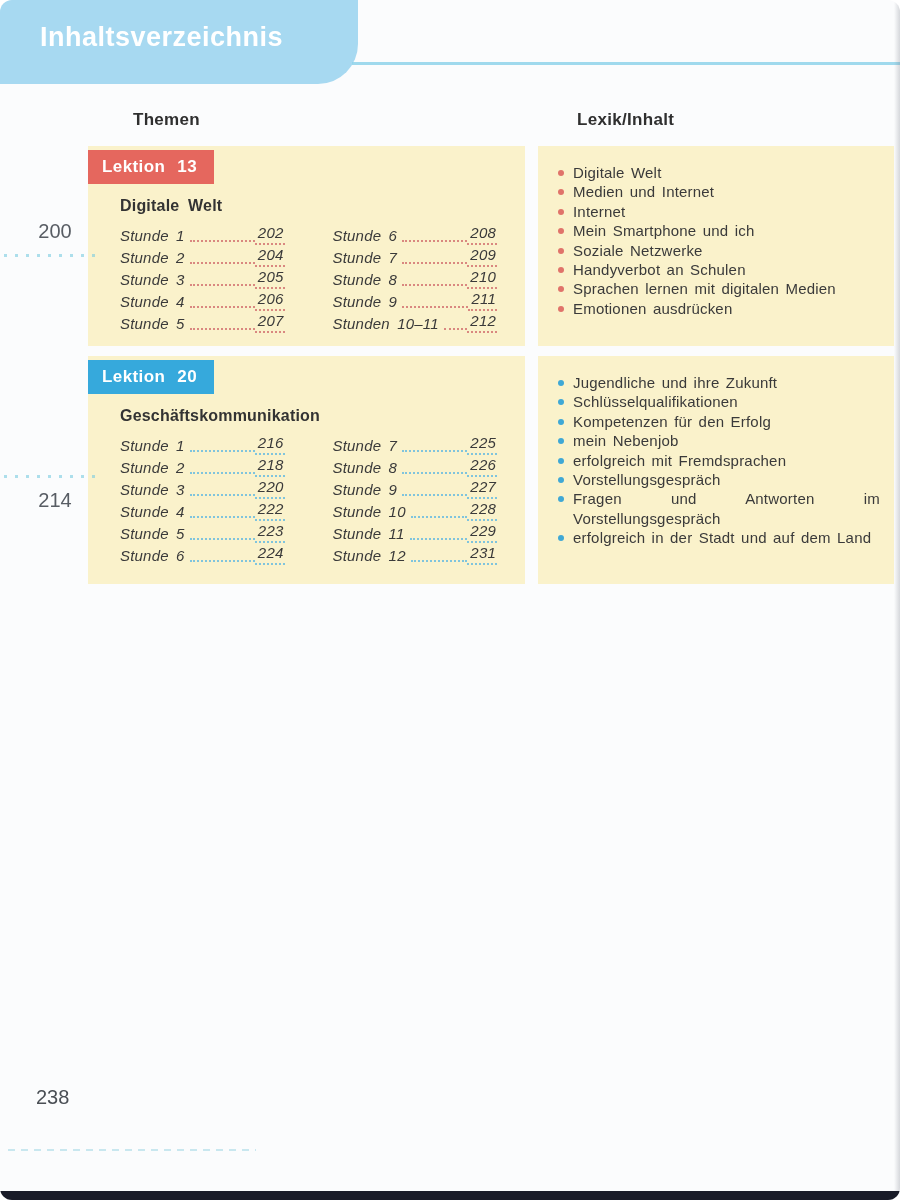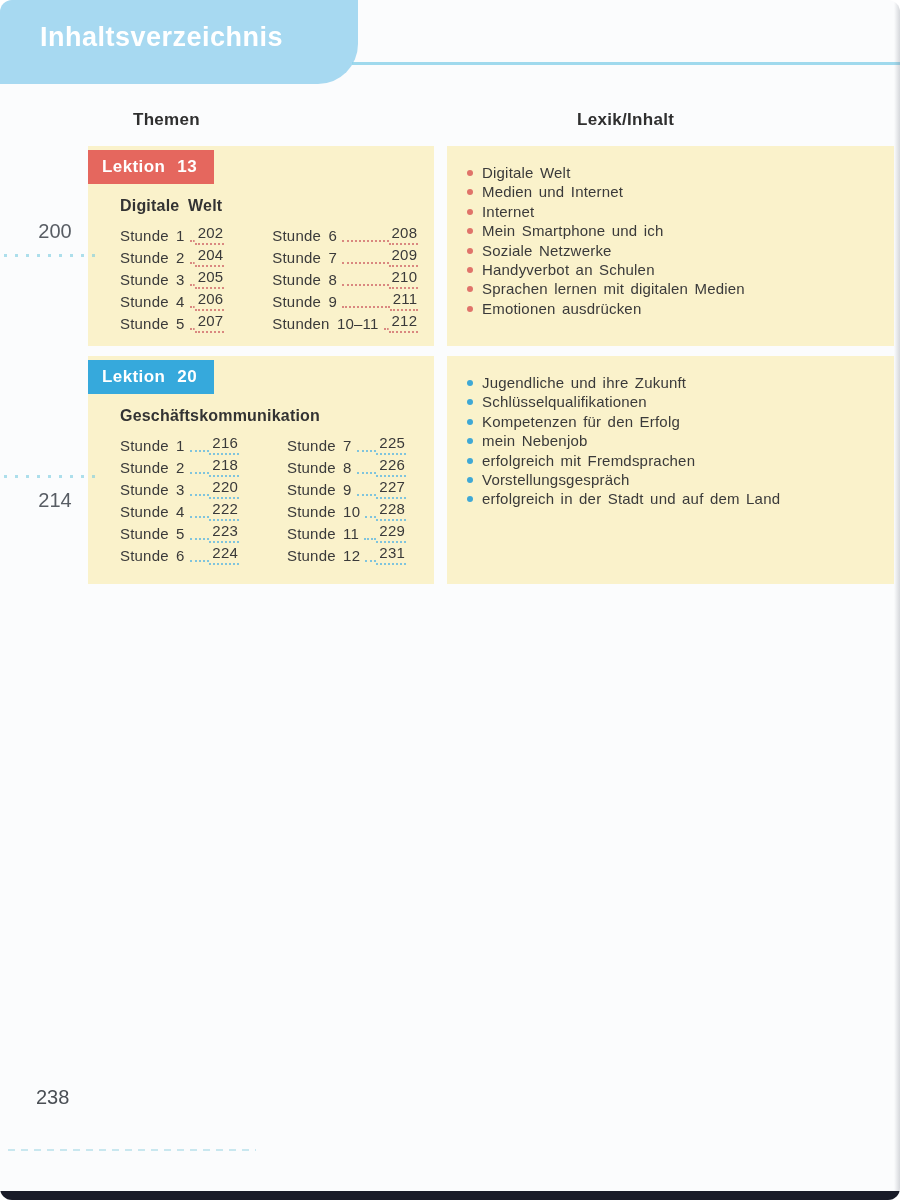--- a/index.html
+++ b/index.html
@@ -25,30 +25,30 @@
   }
   
   .col-head{position:absolute;top:110px;font-size:17px;font-weight:bold;color:#2f2f2f;letter-spacing:0.3px;}
   .col-head.themen{left:133px;}
   .col-head.lexik{left:577px;}
   
   .lesson-row{position:absolute;left:88px;width:806px;display:flex;gap:13px;}
   .lesson-row.row-0{top:146px;height:200px;}
   .lesson-row.row-1{top:356px;height:228px;}
   .panel{background:#faf2cb;}
-  .panel-left{width:346px;flex:none;position:relative;box-sizing:border-box;}
+  .panel-left{width:437px;flex:none;position:relative;box-sizing:border-box;}
   .panel-right{flex:1;box-sizing:border-box;padding:17px 14px 0 18px;}
   .badge{
     display:inline-block;margin-top:4px;background:var(--accent,#e5675e);
     color:#fff;font-weight:bold;font-size:17px;line-height:1;
     padding:8px 17px 9px 14px;word-spacing:7px;letter-spacing:0.4px;
   }
   .panel-body{padding:0 28px 0 32px;}
   .topic{margin:13px 0 0 0;font-size:16px;font-weight:bold;color:#333;word-spacing:4px;letter-spacing:0.2px;}
-  .toc-wrap{display:flex;gap:48px;margin-top:8px;}
+  .toc-wrap{display:flex;gap:48px;margin-top:8px;font-style:italic;}
   .toc-col{width:170px;}
   .toc-row{display:flex;align-items:flex-end;font-size:15px;line-height:19px;word-spacing:3px;letter-spacing:0.2px;color:#3a3a3a;}
   .toc-label{white-space:nowrap;}
   .leader{flex:1;min-width:5px;margin:0 0 3px 5px;border-bottom:2px dotted var(--leader,#d98880);}
   .toc-num{border-bottom:2px dotted var(--leader,#d98880);padding:0 1px 1px 3px;}
   .lexik-list{margin:0;padding:0;list-style:none;font-size:15px;line-height:19.4px;color:#3a3a3a;}
   .lexik-list li{position:relative;padding-left:17px;text-align:justify;word-spacing:2px;letter-spacing:0.2px;}
   .lexik-list li::before{
     content:"";position:absolute;left:2px;top:7px;width:6px;height:6px;border-radius:50%;
     background:var(--bullet,#e0736a);
@@ -238,20 +238,21 @@
       </div>
     </div>
     <div class="panel panel-right">
       <ul class="lexik-list">
             <li>Jugendliche und ihre Zukunft</li>
             <li>Schlüsselqualifikationen</li>
             <li>Kompetenzen für den Erfolg</li>
             <li>mein Nebenjob</li>
             <li>erfolgreich mit Fremdsprachen</li>
             <li>Vorstellungsgespräch</li>
+            <li>Fragen und Antworten im Vorstellungsgespräch</li>
             <li>erfolgreich in der Stadt und auf dem Land</li>
           </ul>
     </div>
   </section>
     </div>
 
   <div class="margin-num m0">200</div>
   <div class="margin-dots d0"></div>
   <div class="margin-num m1">214</div>
   <div class="margin-dots d1"></div>

